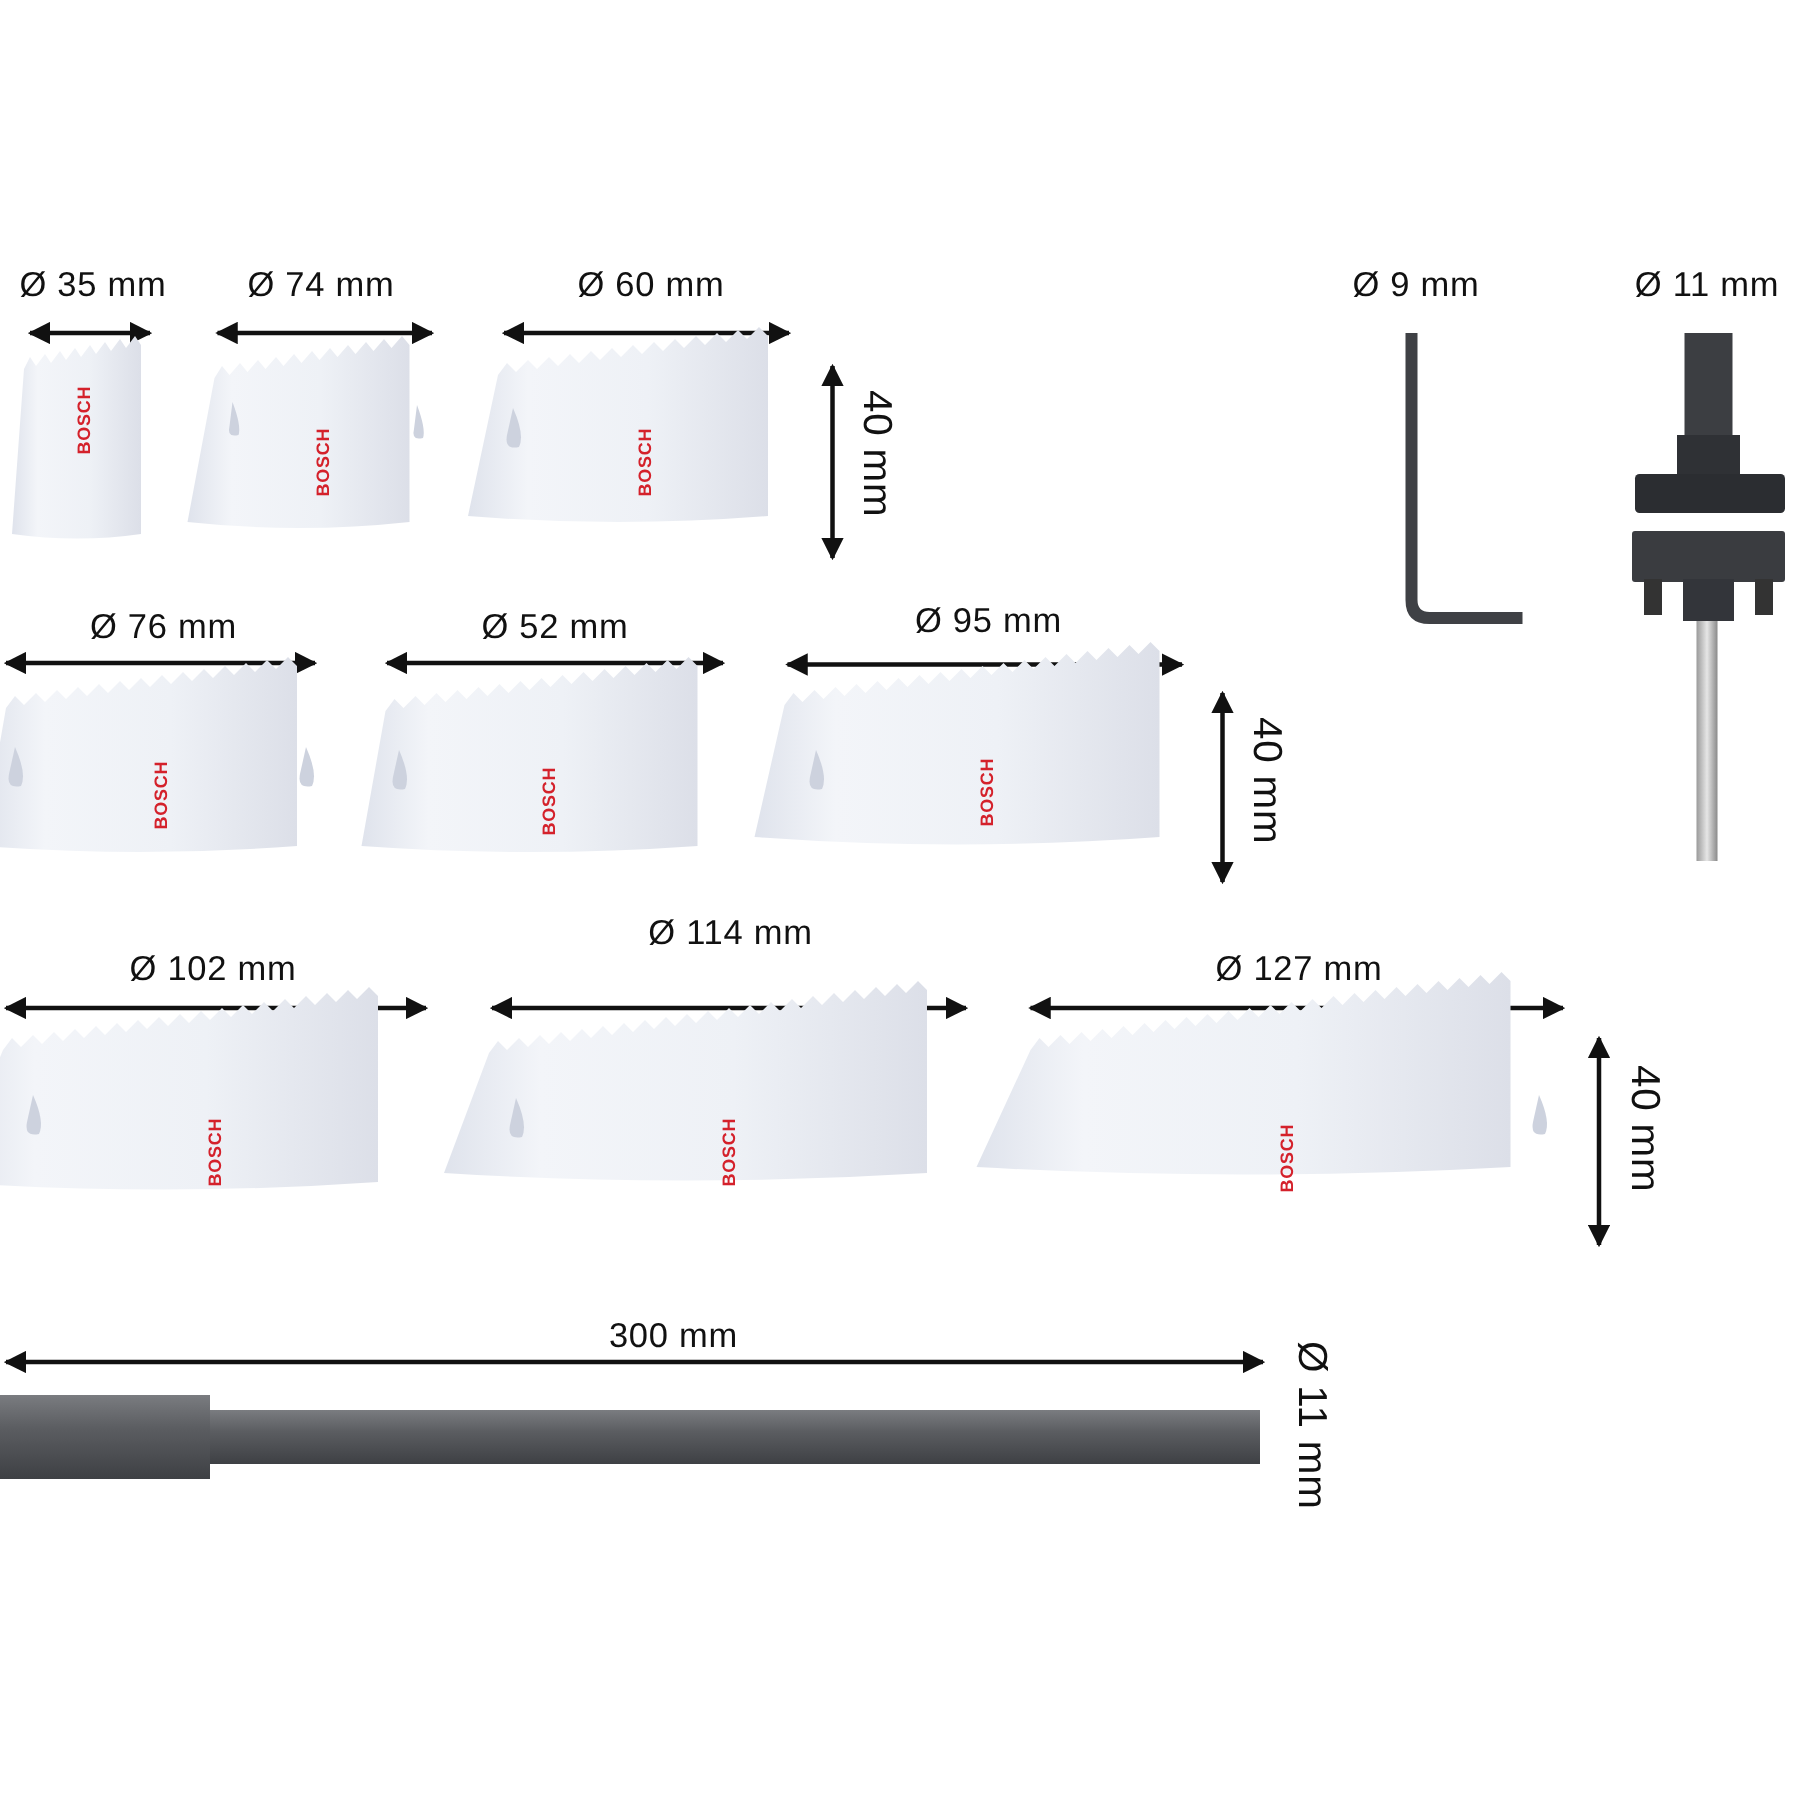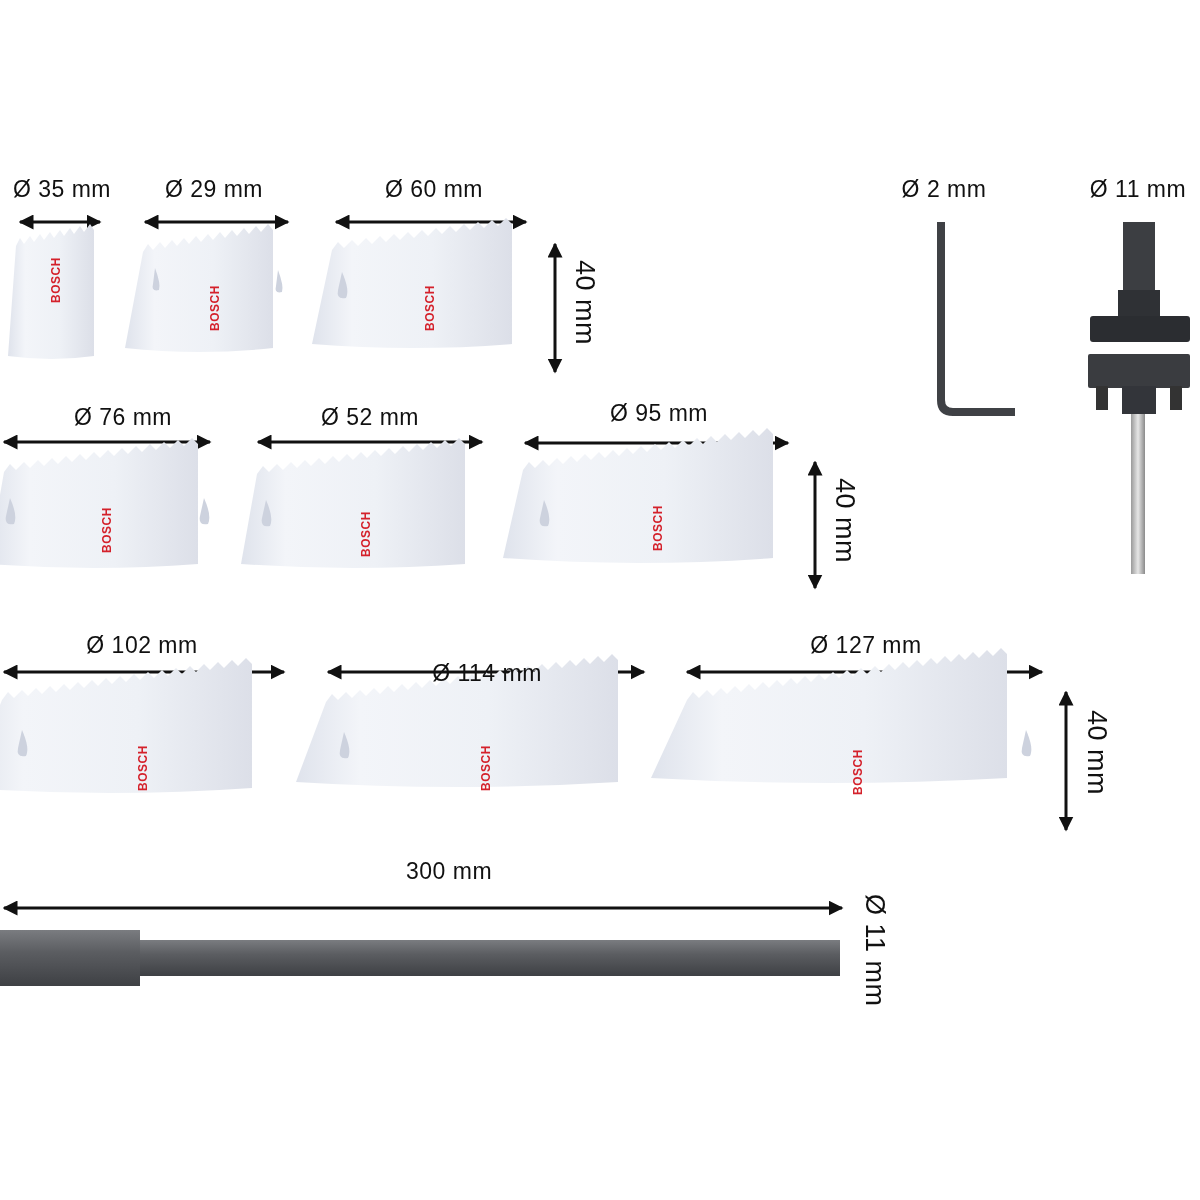--- a/index.html
+++ b/index.html
@@ -107,32 +107,32 @@
     <rect x="1131" y="414" width="14" height="160" fill="url(#bitg)"></rect>
   </g>
 
   <g>
     <rect x="0" y="930" width="140" height="56" fill="url(#steelg)"></rect>
     <rect x="140" y="940" width="700" height="36" fill="url(#steelg)"></rect>
   </g>
 </svg>
 
 <div class="lbl" style="left:62px;top:176px">Ø 35 mm</div>
-<div class="lbl" style="left:214px;top:176px">Ø 29 mm</div>
+<div class="lbl" style="left:214px;top:176px">Ø 74 mm</div>
 <div class="lbl" style="left:434px;top:176px">Ø 60 mm</div>
-<div class="lbl" style="left:123px;top:404px">Ø 76 mm</div>
+<div class="lbl" style="left:109px;top:404px">Ø 76 mm</div>
 <div class="lbl" style="left:370px;top:404px">Ø 52 mm</div>
 <div class="lbl" style="left:659px;top:400px">Ø 95 mm</div>
 <div class="lbl" style="left:142px;top:632px">Ø 102 mm</div>
-<div class="lbl" style="left:487px;top:660px">Ø 114 mm</div>
+<div class="lbl" style="left:487px;top:608px">Ø 114 mm</div>
 <div class="lbl" style="left:866px;top:632px">Ø 127 mm</div>
 
-<div class="lbl" style="left:944px;top:176px">Ø 2 mm</div>
+<div class="lbl" style="left:944px;top:176px">Ø 9 mm</div>
 <div class="lbl" style="left:1138px;top:176px">Ø 11 mm</div>
-<div class="lbl" style="left:449px;top:858px">300 mm</div>
+<div class="lbl" style="left:449px;top:877px">300 mm</div>
 
 <div class="vlbl" style="left:600px;top:260px">40 mm</div>
 <div class="vlbl" style="left:860px;top:478px">40 mm</div>
 <div class="vlbl" style="left:1112px;top:710px">40 mm</div>
 <div class="vlbl" style="left:890px;top:894px">Ø 11 mm</div>
 
 <div class="brand" style="left:56px;top:280px">BOSCH</div>
 <div class="brand" style="left:215px;top:308px">BOSCH</div>
 <div class="brand" style="left:430px;top:308px">BOSCH</div>
 <div class="brand" style="left:107px;top:530px">BOSCH</div>

